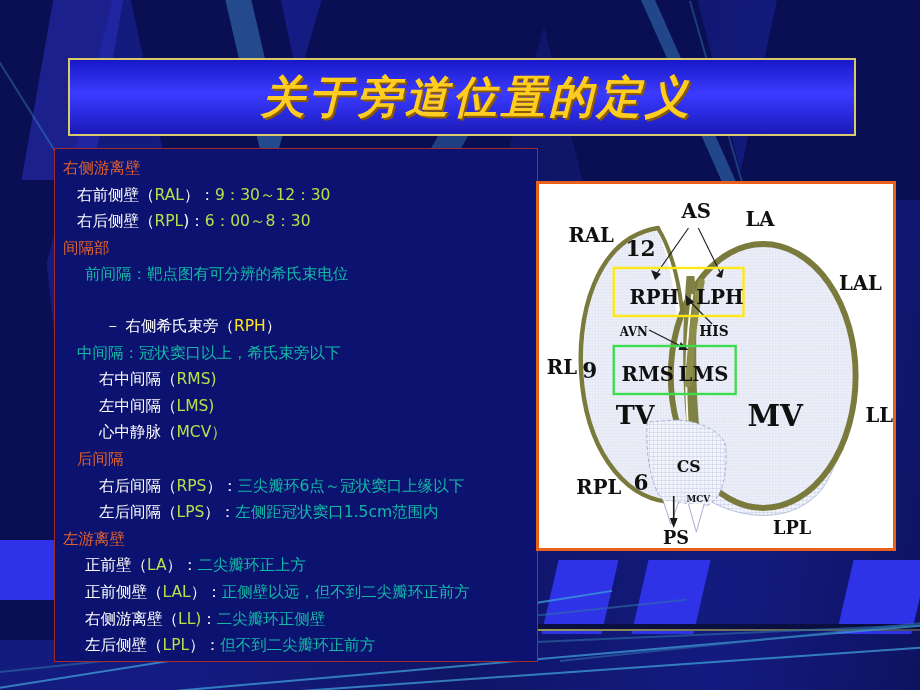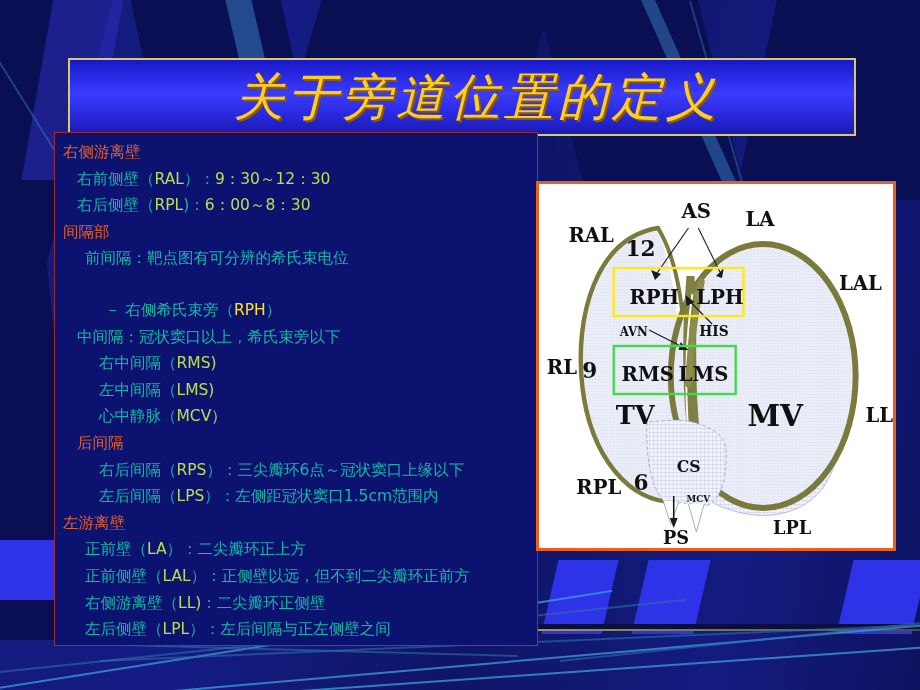--- a/index.html
+++ b/index.html
@@ -24,44 +24,44 @@
   
   #titlebar{
     position:absolute;left:68px;top:58px;width:788px;height:78px;
     background:linear-gradient(180deg,#1818c8 0%,#3b3bff 45%,#2a2ae0 72%,#1a1ab4 100%);
     border:2px solid #d8c96a;
     box-sizing:border-box;
     display:flex;align-items:center;justify-content:center;
   }
   #titletext{
     font-family:"DejaVu Sans","Liberation Sans",sans-serif;
-    font-size:50px;font-style:italic;font-weight:normal;
+    font-size:44px;font-style:italic;font-weight:bold;
     color:#ffcc22;letter-spacing:4px;white-space:nowrap;
     text-shadow:2px 2px 0 #8a5a00;
     padding-left:30px;
     text-align:right;
   }
 
   
   #textpanel{
-    position:absolute;left:54px;top:132px;width:484px;height:514px;
+    position:absolute;left:54px;top:148px;width:484px;height:514px;
     background:#0c1270;border:1px solid #a12a2a;box-sizing:border-box;
     padding:6px 0 0 6px;
   }
   .ln{
     font-size:15.5px;line-height:26.6px;white-space:nowrap;
     font-family:"DejaVu Sans","Liberation Sans",sans-serif;
   }
   .ind0{padding-left:2px;}
   .ind1{padding-left:16px;}
   .ind2{padding-left:24px;}
   .ind3{padding-left:44px;margin-top:25px;}
   .ind4{padding-left:38px;}
   .c-head{color:#e2622c;}
-  .c-white{color:#14b8a6;}
+  .c-white{color:#ffffff;}
   .c-green{color:#b6e04a;}
   .c-yellow{color:#ffe61a;}
   .c-crim{color:#14b8a6;}
 
   
   #imgpanel{
     position:absolute;left:536px;top:181px;width:360px;height:370px;
     background:#ffffff;border:3px solid #e8601c;box-sizing:border-box;
   }
   #diagram{position:absolute;inset:0;}
@@ -122,21 +122,21 @@
         <div class="ln ind4"><span class="c-white">右中间隔（</span><span class="c-green">RMS)</span></div>
         <div class="ln ind4"><span class="c-white">左中间隔（</span><span class="c-green">LMS)</span></div>
         <div class="ln ind4"><span class="c-white">心中静脉（</span><span class="c-green">MCV）</span></div>
         <div class="ln ind1"><span class="c-head">后间隔</span></div>
         <div class="ln ind4"><span class="c-white">右后间隔（</span><span class="c-green">RPS</span><span class="c-white">）：</span><span class="c-crim">三尖瓣环6点～冠状窦口上缘以下</span></div>
         <div class="ln ind4"><span class="c-white">左后间隔（</span><span class="c-green">LPS</span><span class="c-white">）：</span><span class="c-crim">左侧距冠状窦口1.5cm范围内</span></div>
         <div class="ln ind0"><span class="c-head">左游离壁</span></div>
         <div class="ln ind2"><span class="c-white">正前壁（</span><span class="c-green">LA</span><span class="c-white">）：</span><span class="c-crim">二尖瓣环正上方</span></div>
         <div class="ln ind2"><span class="c-white">正前侧壁（</span><span class="c-green">LAL</span><span class="c-white">）：</span><span class="c-crim">正侧壁以远，但不到二尖瓣环正前方</span></div>
         <div class="ln ind2"><span class="c-white">右侧游离壁（</span><span class="c-green">LL)</span><span class="c-white">：</span><span class="c-crim">二尖瓣环正侧壁</span></div>
-        <div class="ln ind2"><span class="c-white">左后侧壁（</span><span class="c-green">LPL</span><span class="c-white">）：</span><span class="c-crim">左后间隔与正左侧壁之间</span></div>
+        <div class="ln ind2"><span class="c-white">左后侧壁（</span><span class="c-green">LPL</span><span class="c-white">）：</span><span class="c-crim">但不到二尖瓣环正前方</span></div>
       </div>
   </div>
 
   <div id="imgpanel">
     <div id="diagram">
       <svg viewBox="0 0 360 364" preserveAspectRatio="none">
         <defs>
           <pattern id="hatch" width="4" height="4" patternUnits="userSpaceOnUse">
             <rect width="4" height="4" fill="#f2f4fb"></rect>
             <path d="M0 0 H4 M0 0 V4" stroke="#9aa4d4" stroke-width="0.5"></path>

